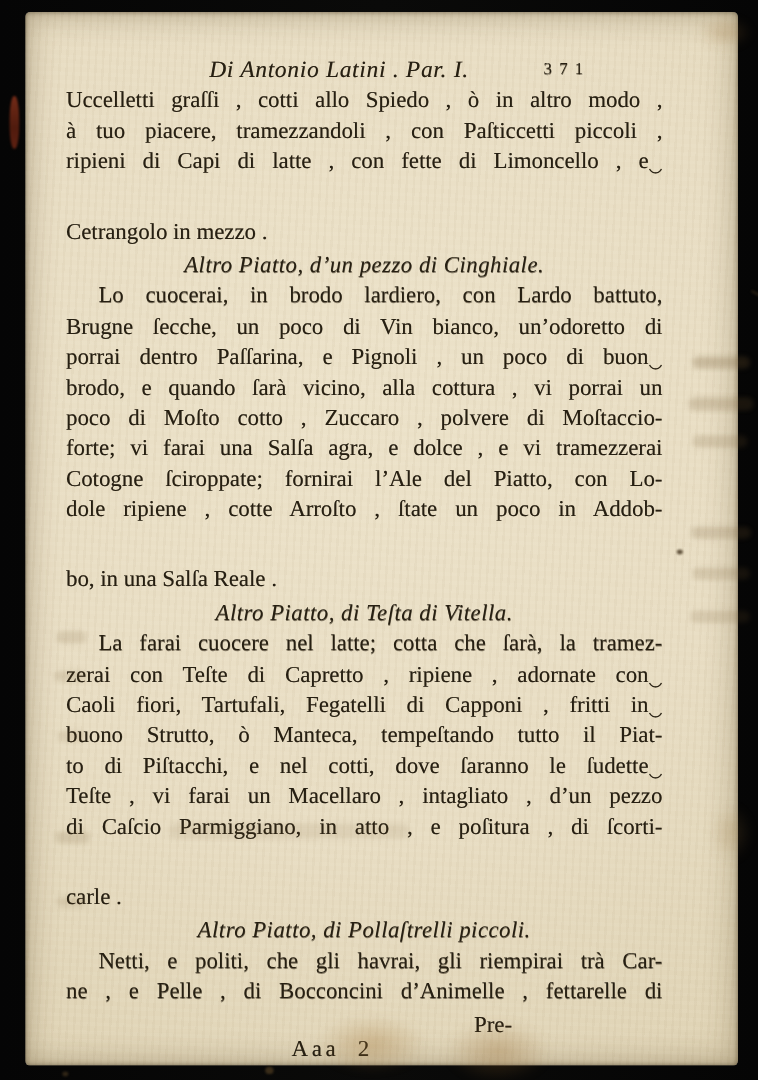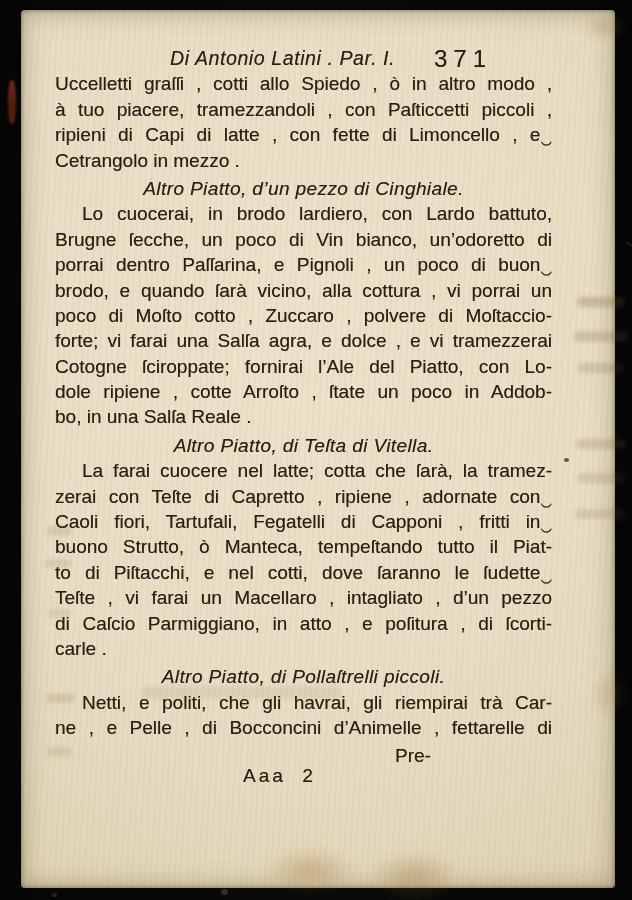--- a/index.html
+++ b/index.html
@@ -1,53 +1,53 @@
 <!DOCTYPE html>
 <html><head>
 <meta charset="utf-8">
 <style>
   html,body{margin:0;padding:0;background:#000;}
   .scan{
     position:relative;width:632px;height:900px;overflow:hidden;
     background:linear-gradient(90deg,#050505 0%,#0a0a09 50%,#050505 100%);
-    font-family:Liberation Sans, sans-serif;
+    font-family:Liberation Serif, serif;
   }
   .page{
     position:absolute;left:21px;top:10px;width:594px;height:878px;
     border-radius:4px;
     background:
       repeating-linear-gradient(93deg, rgba(125,100,58,.045) 0 2px, rgba(0,0,0,0) 2px 6px),
       repeating-linear-gradient(2deg, rgba(255,250,235,.05) 0 3px, rgba(0,0,0,0) 3px 7px),
       radial-gradient(115% 85% at 46% 36%, #ece2c9 0%, #e8ddc3 50%, #e0d4b6 82%, #d2c4a2 100%);
     box-shadow: inset 0 0 26px rgba(80,60,25,.38), inset 0 0 4px rgba(40,30,10,.55);
   }
   .textblock{
     position:absolute;left:34px;top:36px;width:497px;
     color:#261f12;
     font-size:19px;
     text-shadow:0.2px 0.3px 0.4px rgba(45,35,18,.55);
   }
   .line{
     height:25.4px;line-height:25.4px;white-space:nowrap;
     text-align:justify;text-align-last:justify;
   }
-  .endline{text-align-last:left;}
+  .endline{text-align-last:left;margin-top:33px;}
   .indent{text-indent:27px;}
   .heading{
     font-style:italic;letter-spacing:.4px;
     text-align:left;text-align-last:center;
     margin-top:3px;
   }
   .pageheader{position:relative;height:25.4px;line-height:25.4px;}
   .pageheader .title{
     position:absolute;left:0;right:42px;text-align:center;
     font-style:italic;font-size:19.5px;letter-spacing:.6px;
   }
   .pageheader .pagenum{
-    position:absolute;right:60px;top:0;letter-spacing:6px;font-size:24px;
+    position:absolute;right:60px;top:0;letter-spacing:6px;font-size:14px;
   }
   .pagefooter{position:relative;height:25.4px;line-height:25.4px;margin-top:2px;}
   .pagefooter .sig{position:absolute;left:188px;letter-spacing:3px;white-space:pre;margin-top:20px;}
   .pagefooter .catch{position:absolute;left:340px;}
   
   .stain,.ghost,.blot{position:absolute;pointer-events:none;}
   .stain{border-radius:50%;filter:blur(4px);}
   #stain-b1{left:243px;top:836px;width:92px;height:48px;background:radial-gradient(closest-side,rgba(158,112,48,.34),rgba(158,112,48,0));}
   #stain-b2{left:350px;top:840px;width:88px;height:52px;background:radial-gradient(closest-side,rgba(146,100,42,.32),rgba(146,100,42,0));}
   #stain-tr{left:560px;top:4px;width:46px;height:26px;background:radial-gradient(closest-side,rgba(150,110,55,.28),rgba(150,110,55,0));}

